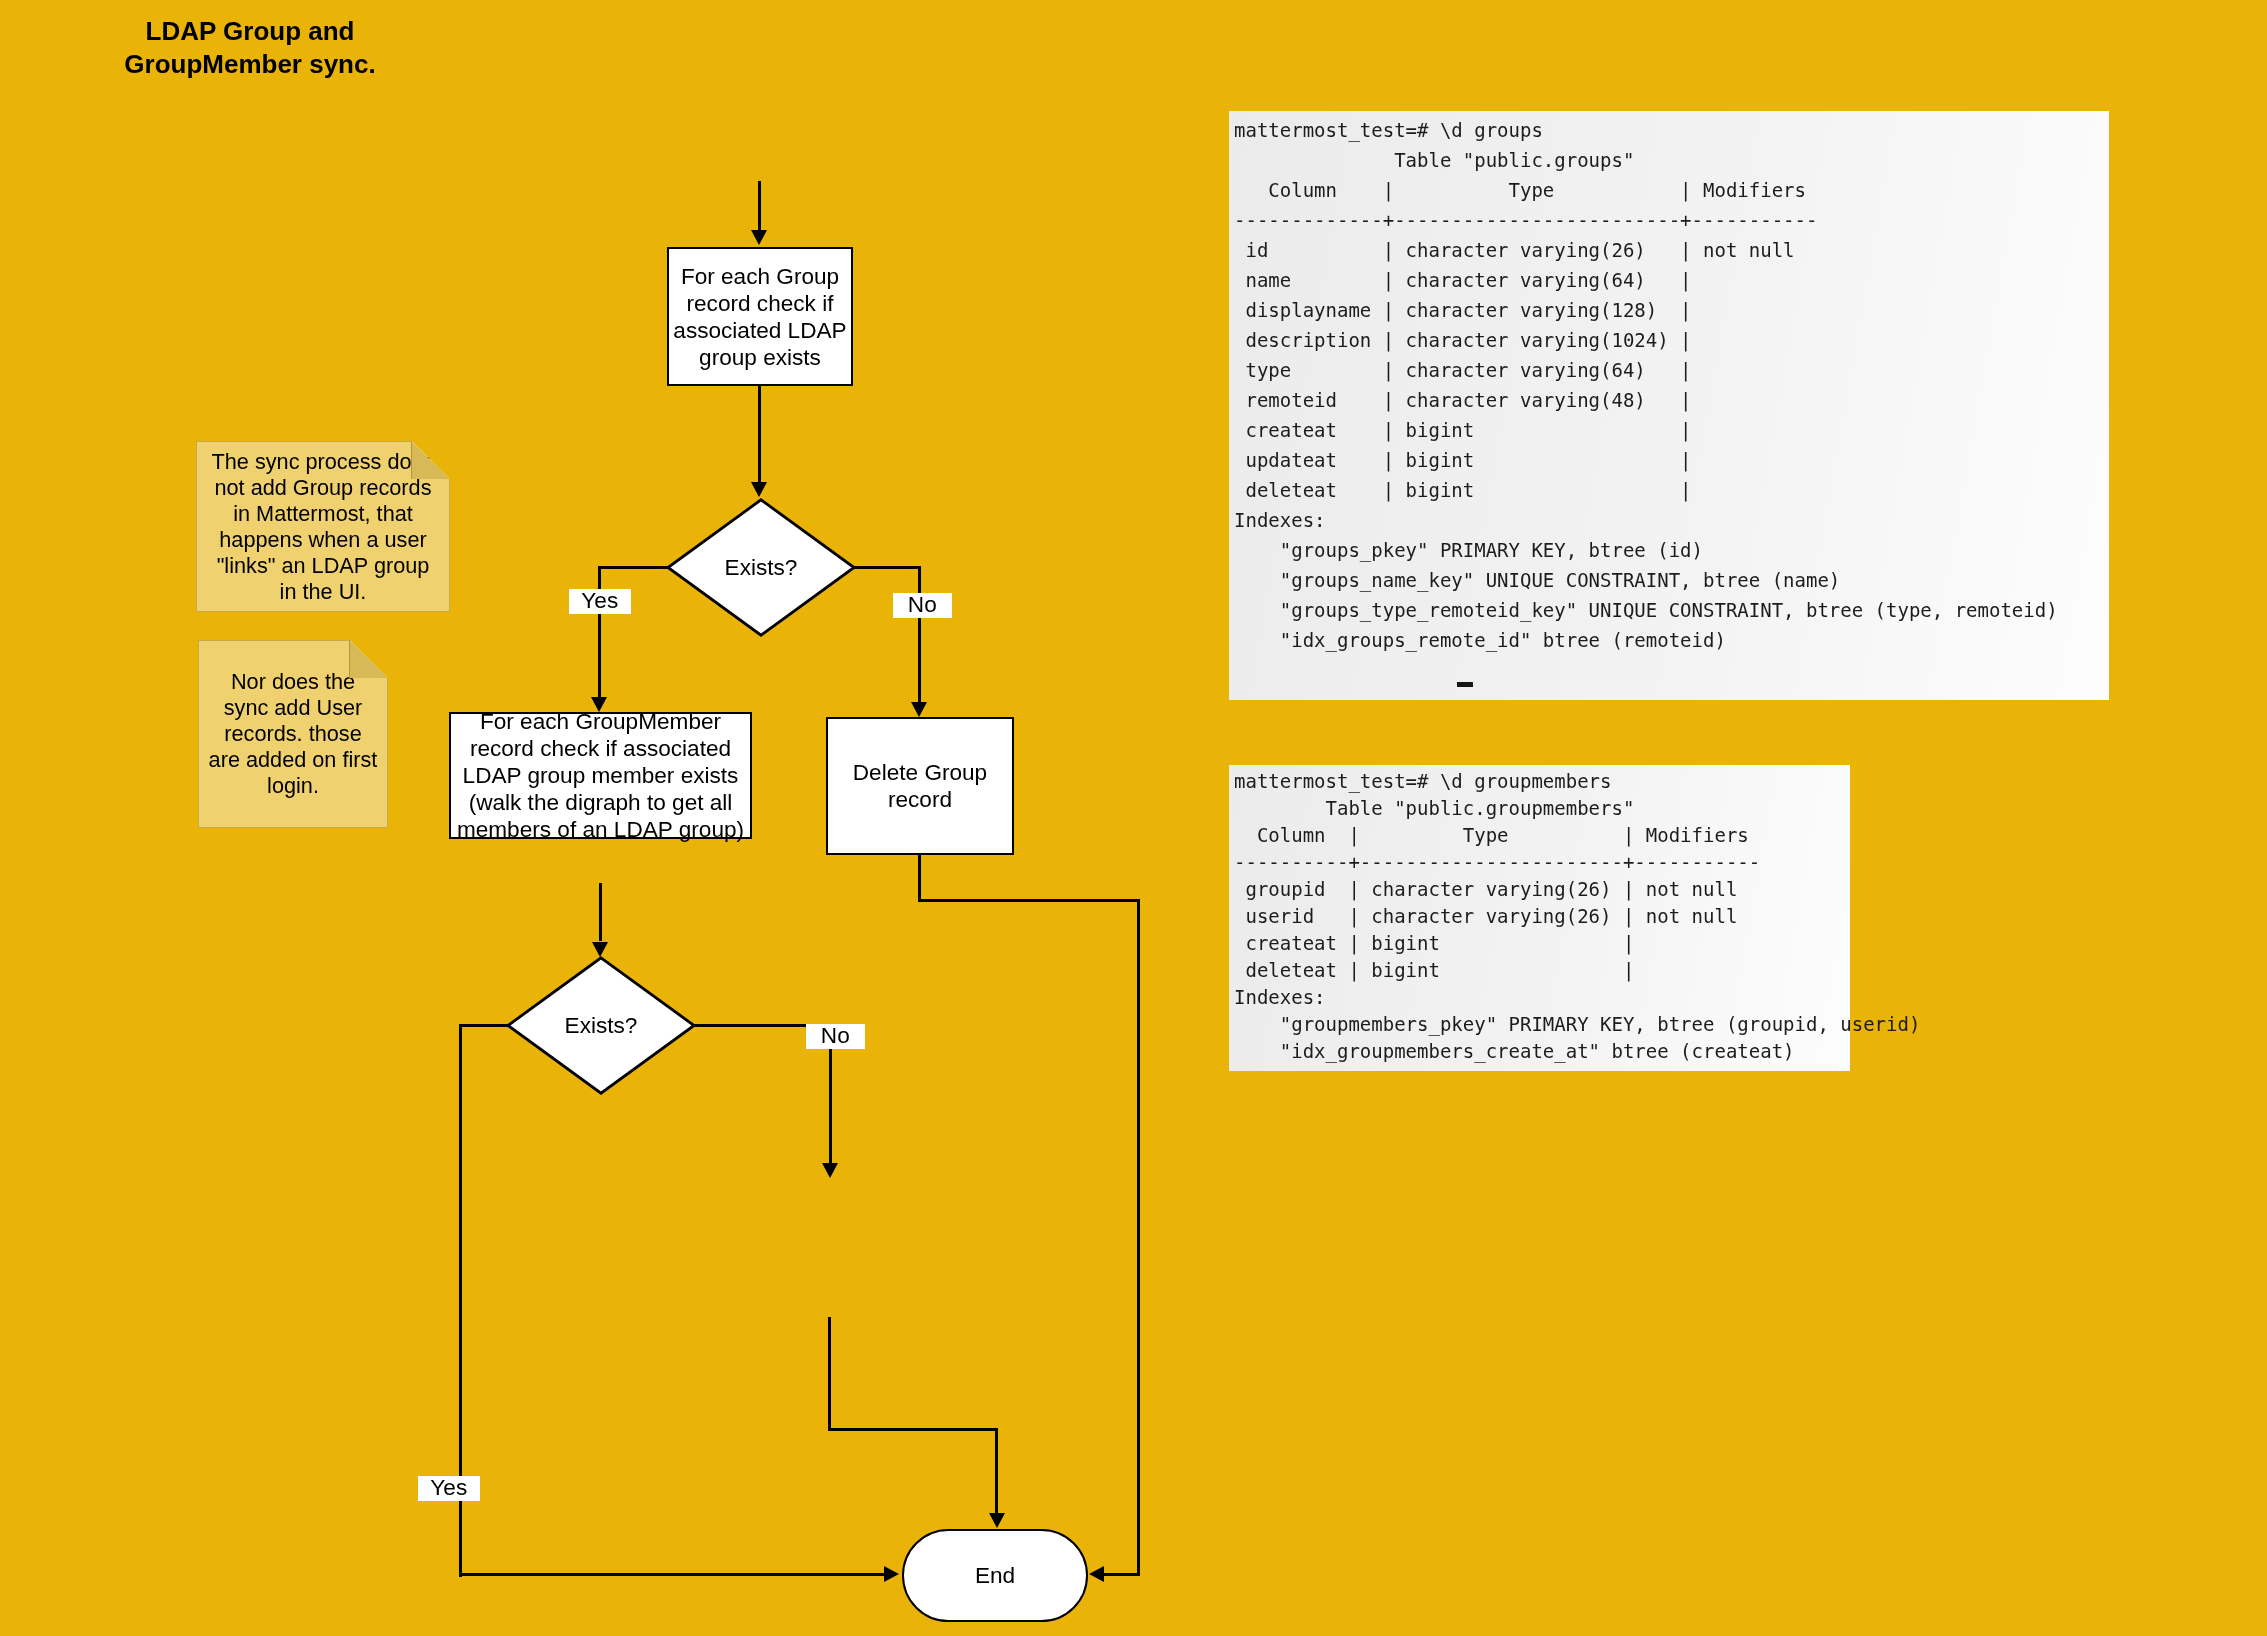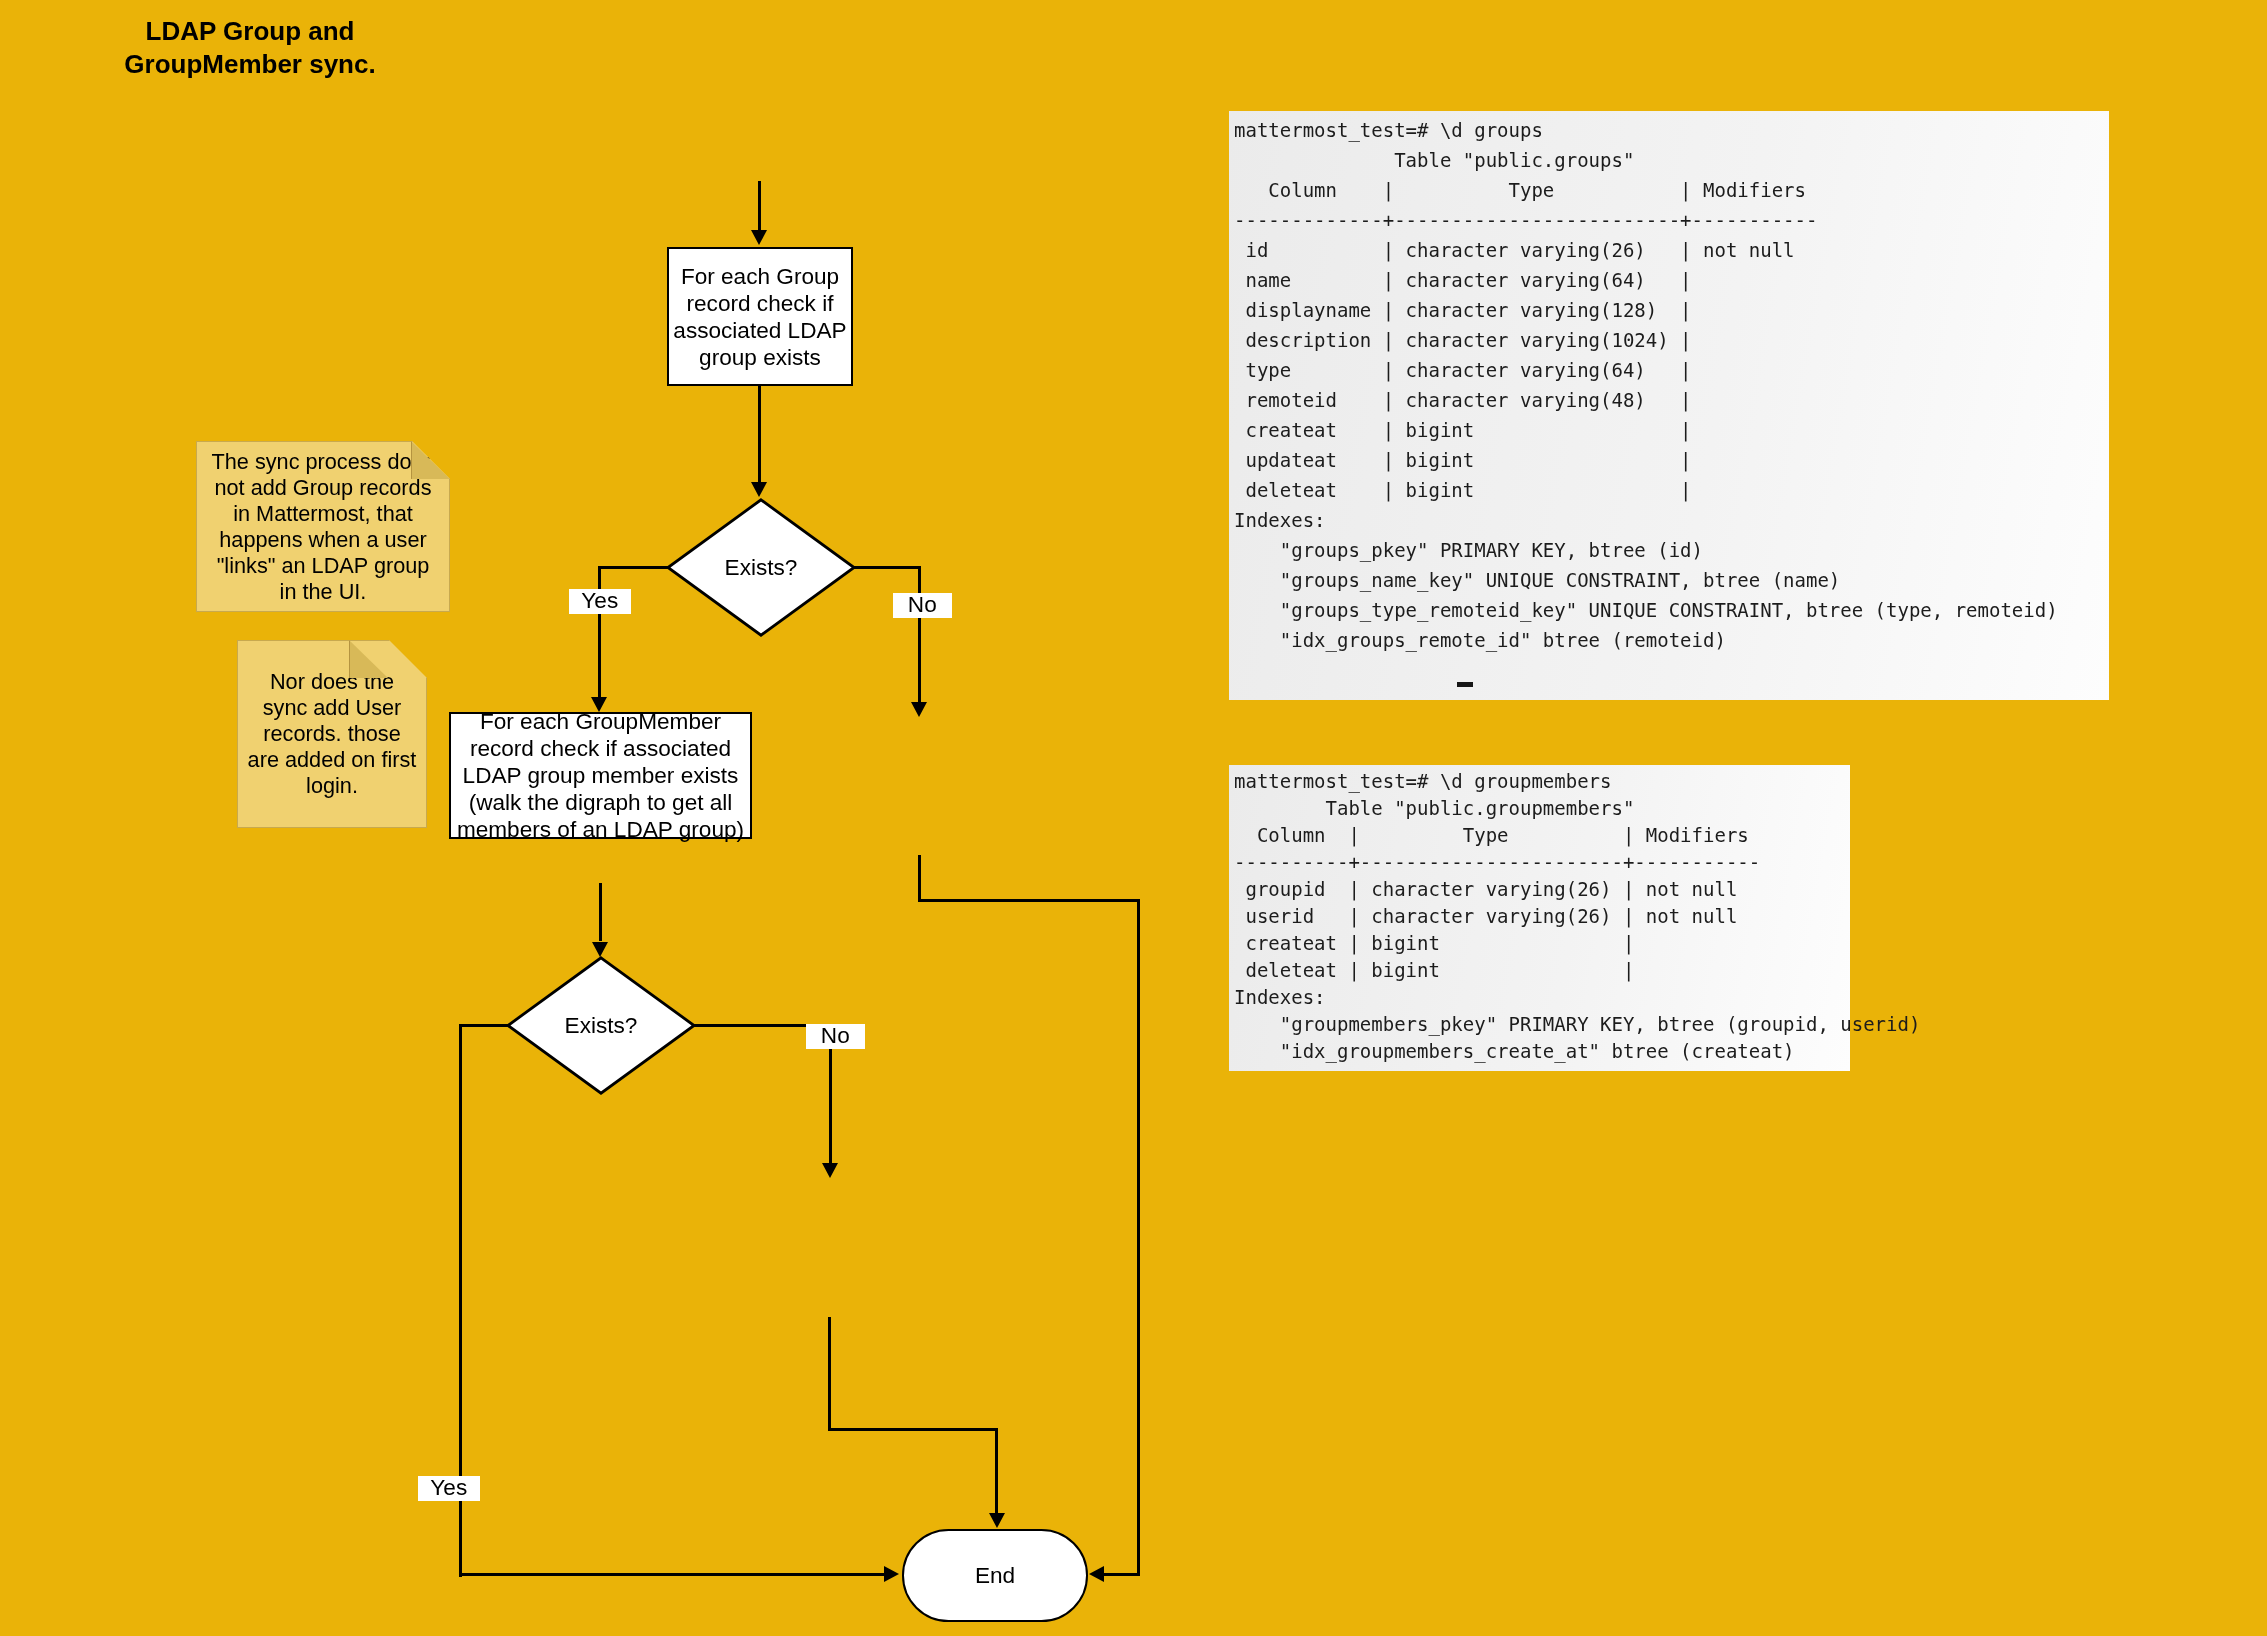--- a/index.html
+++ b/index.html
@@ -76,20 +76,23 @@
 
   <div class="line" style="left:853px;top:566px;width:68px;height:2.8px;"></div>
   <div class="line" style="left:918px;top:566px;width:2.8px;height:136px;"></div>
   <div class="ah ah-down" style="left:911px;top:702px;"></div>
   <div class="label" style="left:893px;top:593px;width:53px;">No</div>
 
   <div class="shape" style="left:449px;top:712px;width:303px;height:127px;padding:5.6px;">
     <span>For each GroupMember record check if associated LDAP group member exists (walk the digraph to get all members of an LDAP group)</span>
   </div>
 
+  <div class="shape" style="left:826px;top:717px;width:188px;height:138px;">
+    <span style="width:141px;">Delete Group record</span>
+  </div>
 
   <div class="line" style="left:918px;top:855px;width:2.8px;height:47px;"></div>
   <div class="line" style="left:918px;top:899px;width:221px;height:2.8px;"></div>
   <div class="line" style="left:1137px;top:899px;width:2.8px;height:676px;"></div>
   <div class="line" style="left:1104px;top:1573px;width:36px;height:2.8px;"></div>
   <div class="ah ah-left" style="left:1089px;top:1566px;"></div>
 
   <div class="line" style="left:599px;top:883px;width:2.8px;height:58px;"></div>
   <div class="ah ah-down" style="left:592px;top:942px;"></div>
 
@@ -119,21 +122,21 @@
 
   <div class="shape stadium" style="left:902px;top:1529px;width:186px;height:93px;">
     <span>End</span>
   </div>
 
   <div class="note" style="left:196px;top:441px;width:254px;height:171px;">
     <span>The sync process does not add Group records in Mattermost, that happens when a user "links" an LDAP group in the UI.</span>
   </div>
   <div class="note-fold" style="left:411px;top:441px;"></div>
 
-  <div class="note" style="left:198px;top:640px;width:190px;height:188px;margin-left:39px;">
+  <div class="note" style="left:198px;top:640px;width:190px;height:188px;">
     <span>Nor does the sync add User records. those are added on first login.</span>
   </div>
   <div class="note-fold" style="left:349px;top:640px;"></div>
 
   <div class="term-bg" style="left:1229px;top:111px;width:880px;height:589px;"></div>
   <pre class="term" id="term1-pre" style="left:1234px;top:115px;">mattermost_test=# \d groups
               Table "public.groups"
    Column    |          Type           | Modifiers
 -------------+-------------------------+-----------
  id          | character varying(26)   | not null

